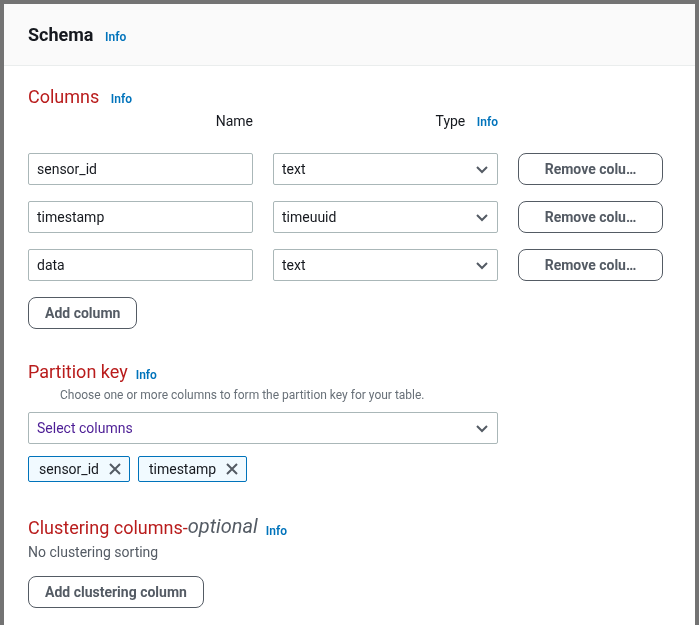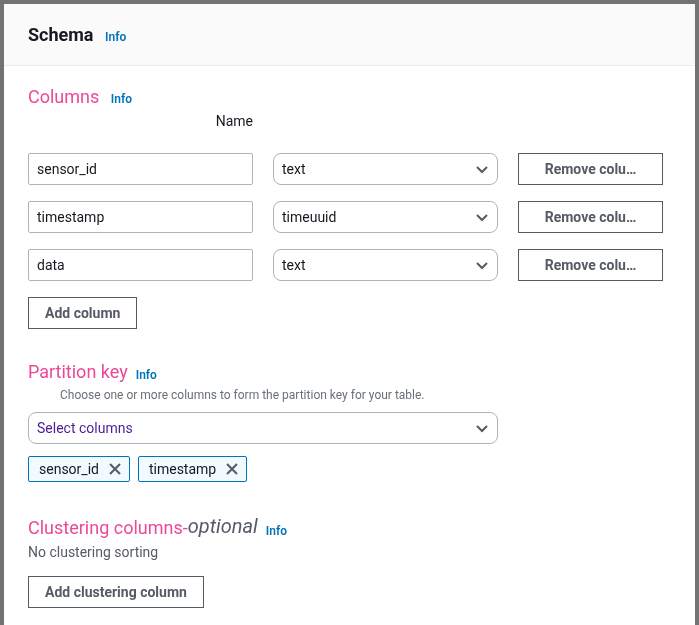--- a/index.html
+++ b/index.html
@@ -34,21 +34,21 @@
       margin-left: 8px;
       cursor: pointer;
       vertical-align: middle;
     }
     .content {
       padding: 20px 24px 24px 24px;
     }
     .section-title {
       font-size: 18px;
       font-weight: 400;
-      color: #ec4899;
+      color: #b91c1c;
       display: inline;
     }
     .section-header {
       margin-bottom: 6px;
     }
     .field-labels {
       display: flex;
       gap: 20px;
       margin-bottom: 24px;
       text-align: right;
@@ -80,21 +80,21 @@
       color: #16191f;
     }
     .select-wrapper {
       position: relative;
       width: 225px;
     }
     .select-display {
       width: 100%;
       height: 32px;
       border: 1px solid #aab7b8;
-      border-radius: 8px;
+      border-radius: 2px;
       padding: 4px 20px 4px 8px;
       font-size: 14px;
       background: #fff;
       display: flex;
       align-items: center;
       cursor: pointer;
     }
     .select-caret {
       position: absolute;
       right: 10px;
@@ -102,21 +102,21 @@
       transform: translateY(-50%);
       pointer-events: none;
     }
     .btn {
       display: inline-flex;
       align-items: center;
       justify-content: center;
       height: 32px;
       padding: 0 16px;
       border: 1px solid #545b64;
-      border-radius: 0;
+      border-radius: 8px;
       background: #fff;
       font-size: 14px;
       font-weight: 700;
       color: #545b64;
       cursor: pointer;
       font-family: inherit;
       white-space: nowrap;
       overflow: hidden;
       text-overflow: ellipsis;
     }
@@ -189,20 +189,24 @@
   <div class="content">
 
     
     <div class="section-header">
       <span class="section-title">Columns</span>
       <a class="info-link">Info</a>
     </div>
 
     <div class="field-labels">
       <div class="field-label name">Name</div>
+      <div class="field-label type">
+        <span>Type</span>
+        <a class="info-link">Info</a>
+      </div>
     </div>
 
     
     <div class="col-row">
       <input class="text-input" value="sensor_id" style="">
       <div class="select-wrapper">
         <div class="select-display">
           <span>text</span>
         </div>
         <span class="select-caret">

